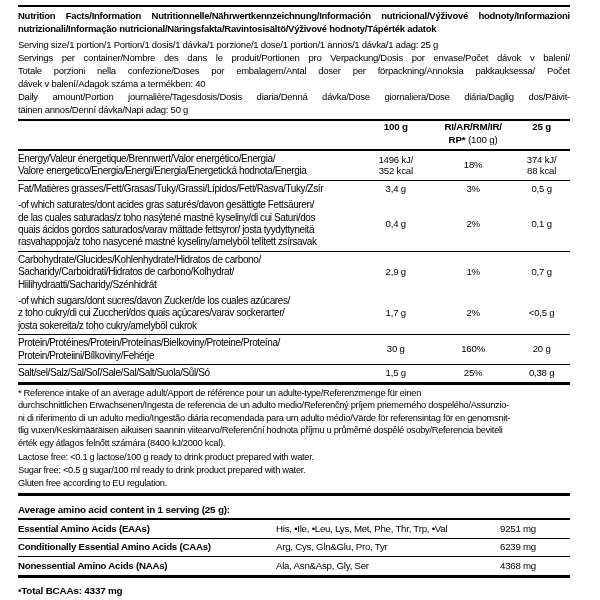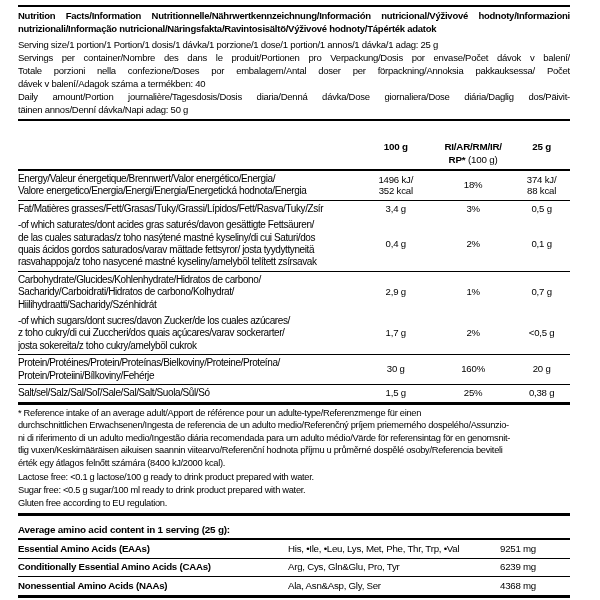--- a/index.html
+++ b/index.html
@@ -7,33 +7,33 @@
   .page{position:relative;width:588px;height:600px;box-sizing:border-box;padding:5px 18px 0 18px;overflow:hidden;background:#fff;}
   .rule1{border-top:1px solid #000;}
   .rule2{border-top:2px solid #000;}
   .rule3{border-top:3px solid #000;}
   .top{font-size:9.5px;letter-spacing:-0.25px;line-height:13px;}
   .bold{font-weight:bold;}
   .ln{white-space:nowrap;overflow:hidden;}
   .just{white-space:normal;text-align:justify;text-align-last:justify;overflow:hidden;}
   .mt2{margin-top:2px;} .mt3{margin-top:3px;} .mt4{margin-top:4px;}
   
-  .thead{display:flex;align-items:flex-start;padding:20px 0 3px 0;font-size:9.8px;line-height:12.5px;letter-spacing:-0.2px;}
+  .thead{display:flex;align-items:flex-start;padding:0 0 3px 0;font-size:9.8px;line-height:12.5px;letter-spacing:-0.2px;}
   .lblcol{width:348px;}
   .c1{width:76px;text-align:center;}
   .c2{width:82px;text-align:center;}
   .c3{width:58px;text-align:center;}
   .trow{display:flex;align-items:center;padding:2px 0;font-size:9.6px;letter-spacing:-0.2px;line-height:12.4px;}
   .trow .lbl{width:348px;font-weight:normal;font-size:10px;letter-spacing:-0.4px;line-height:12.4px;}
   .vstack{line-height:11.6px;}
   
   .foot{font-size:9.3px;letter-spacing:-0.3px;line-height:12.6px;}
   
   .aminohead{font-weight:bold;font-size:9.9px;letter-spacing:-0.2px;padding:8px 0 3px 0;}
-  .arow{display:flex;align-items:center;padding:2.5px 0;font-size:9.7px;letter-spacing:-0.25px;line-height:12.5px;gap:12px;}
+  .arow{display:flex;align-items:center;padding:2.5px 0;font-size:9.7px;letter-spacing:-0.25px;line-height:12.5px;}
   .albl{width:258px;font-weight:bold;}
   .alist{flex:1;}
   .aval{width:70px;text-align:left;}
   .bcaa{font-weight:bold;font-size:9.9px;letter-spacing:-0.2px;padding-top:7px;}
 </style>
 </head>
 <body>
 
 <div class="page">
 

